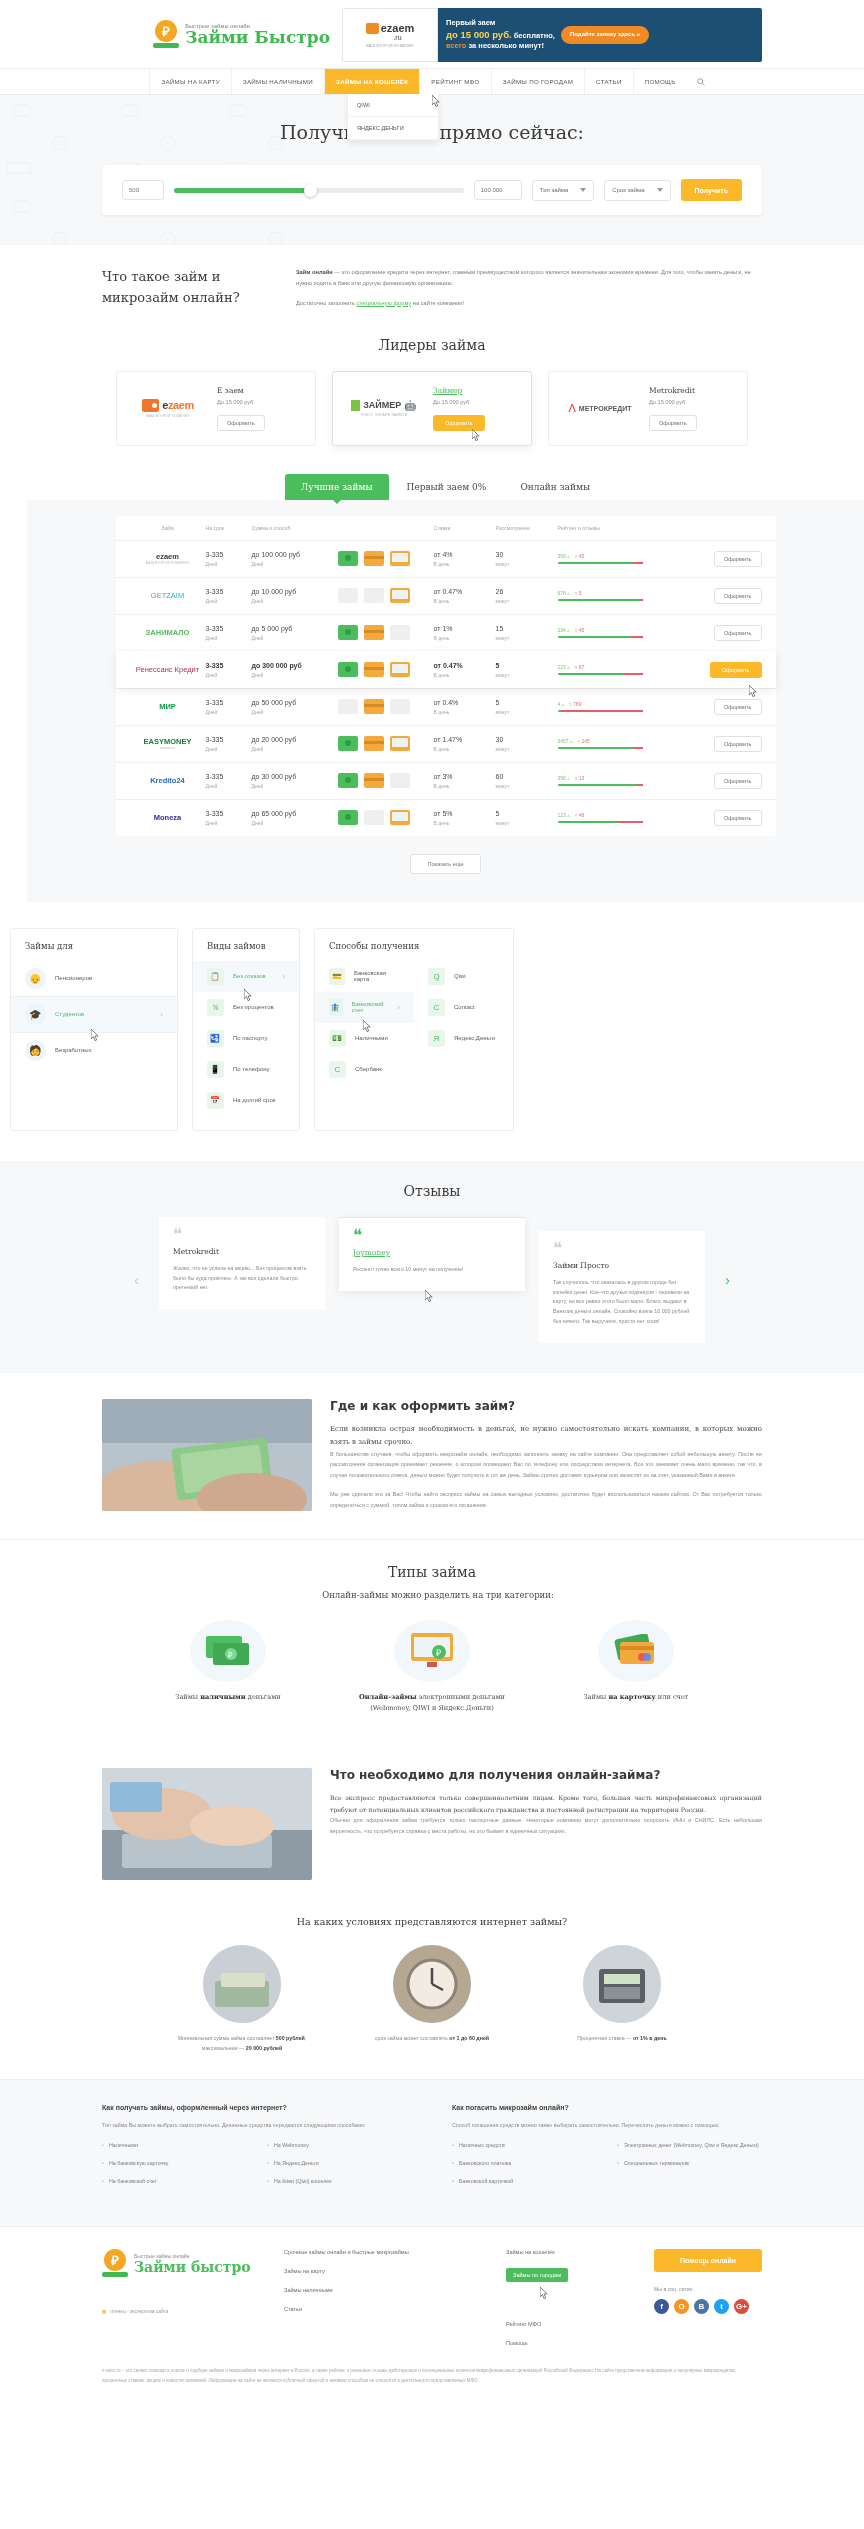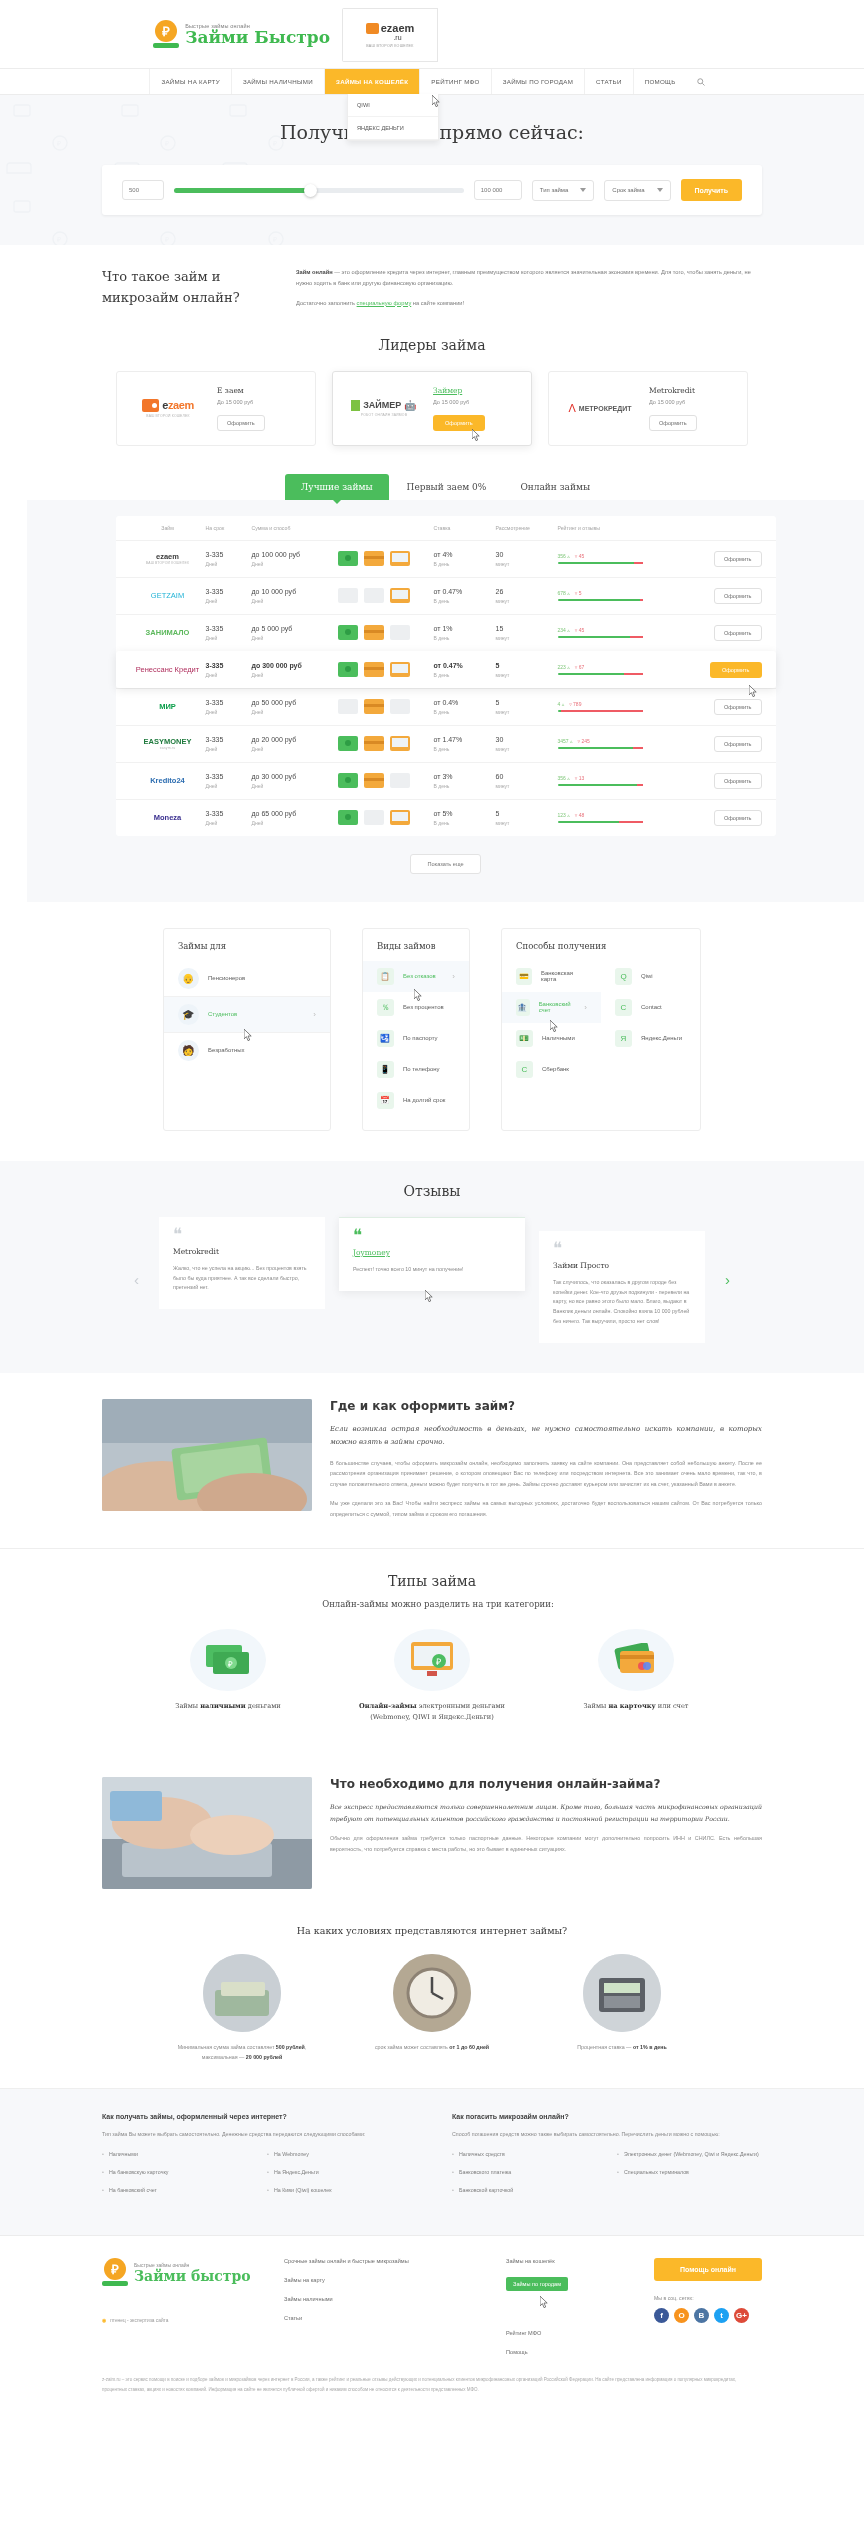--- a/index.html
+++ b/index.html
@@ -146,21 +146,21 @@
   .votes { font-size:5px; display:flex; align-items:center; gap:5px; }
   .votes .up { color:#7cc576; }
   .votes .dn { color:#e8707a; }
   .bar { margin-top:3px; height:2px; width:86px; display:flex; border-radius:1px; overflow:hidden;}
   .bar .g { background:#4bbd5c; }
   .bar .r { background:#ef5b64; }
   .showmore { text-align:center; margin-top:16px;}
   .showmore span { border:1px solid #e3e3e3; background:#fff; border-radius:3px; font-size:5.6px; color:#777; padding:6px 16px; display:inline-block; cursor:pointer;}
 
   
-  .panels { padding: 26px 4px 30px; display:flex; gap:31px; justify-content:center;}
+  .panels { padding: 26px 10px 30px; display:flex; gap:14px; }
   .panel { background:#fff; border:1px solid #ededed; border-radius:3px; padding:12px 0 14px;}
   .panel h3 { font-family:"DejaVu Serif", serif; font-size:8.5px; font-weight:normal; color:#3f3f3f; padding:0 14px 10px;}
   .p1 { width:168px;} .p2 { width:108px;} .p3 { width:200px;}
   .prow { display:flex; align-items:center; gap:9px; padding:7px 14px; font-size:6px; color:#5d5d5d; cursor:pointer; position:relative;}
   .prow.sel { background:#f6f9fc; color:#4bbd5c;}
   .prow .chev { margin-left:auto; color:#bdbdbd; font-size:8px;}
   .prow.sep { border-top:1px solid #f1f1f1;}
   .av { width:21px; height:21px; border-radius:50%; background:#eef4f9; display:flex; align-items:center; justify-content:center; font-size:10px;}
   .sq { width:17px; height:17px; border-radius:3px; background:#e9f6ec; display:flex; align-items:center; justify-content:center; font-size:8px; color:#4bbd5c;}
   .grid2 { display:flex; flex-wrap:wrap; }
@@ -177,21 +177,21 @@
   .rev.mid .who { color:#4bbd5c; text-decoration:underline;}
   .rev .txt { font-size:5.3px; color:#8a8a8a; line-height:1.85;}
   .arrow { font-size:15px; color:#c9ced3; align-self:center; padding:0 6px; cursor:pointer;}
   .arrow.g { color:#4bbd5c; }
 
   
   .article { padding: 26px 0 28px; display:flex; gap:18px;}
   .photo { width:210px; height:112px; border-radius:2px; overflow:hidden; flex-shrink:0; position:relative; background:#cdd6dc;}
   .art-body { flex:1;}
   .art-body h2 { font-family:"DejaVu Sans", sans-serif; font-size:12px; font-weight:bold; color:#3a3a3a; margin-bottom:10px;}
-  .lead { font-family:"DejaVu Serif", serif; font-size:7px; color:#4a4a4a; line-height:1.85; text-align:justify; margin-bottom:9px;font-style:italic;}
+  .lead { font-family:"DejaVu Serif", serif; font-size:7px; color:#4a4a4a; line-height:1.85; text-align:justify; }
   .para { font-size:5.4px; color:#8a8a8a; line-height:2; text-align:justify;}
   .para + .para { margin-top:8px;}
 
   
   .types { border-top:1px solid #eeeeee; padding: 24px 0 28px;}
   .sub { text-align:center; font-family:"DejaVu Serif", serif; font-size:8.5px; color:#4a4a4a; margin-top:-8px; margin-bottom:20px;padding-left:12px;}
   .types-row { display:flex; justify-content:center; gap:34px;}
   .tcol { width:170px; text-align:center;}
   .tico { width:76px; height:62px; margin:0 auto 10px; border-radius:50%; background:#f2f7fb; display:flex; align-items:center; justify-content:center;}
   .tcap { font-family:"DejaVu Serif", serif; font-size:6.6px; color:#4a4a4a; line-height:1.7;}
@@ -252,20 +252,28 @@
     </div>
     <div class="banner">
       <div class="banner-left">
         <div class="bz-logo">
             <div class="bz-box"></div>
             <div class="bz-name">ezaem</div>
           </div>
         <div class="bz-ru">.ru</div>
         <div class="bz-sub">ВАШ ВТОРОЙ КОШЕЛЕК</div>
       </div>
+      <div class="banner-right">
+        <div class="banner-copy">
+          <div>Первый заем</div>
+          <div><span class="y">до 15 000 руб.</span><span> бесплатно,</span></div>
+          <div><span class="o">всего</span> <span>за несколько минут!</span></div>
+        </div>
+        <div class="banner-btn">Подайте заявку здесь »</div>
+      </div>
     </div>
   </div>
 </div>
 
 <div class="nav">
   <div class="nav-inner" id="nav-items">
       <div class="nav-item">ЗАЙМЫ НА КАРТУ</div>
       <div class="nav-item">ЗАЙМЫ НАЛИЧНЫМИ</div>
       <div class="nav-item active">ЗАЙМЫ НА КОШЕЛЁК</div>
       <div class="nav-item">РЕЙТИНГ МФО</div>

